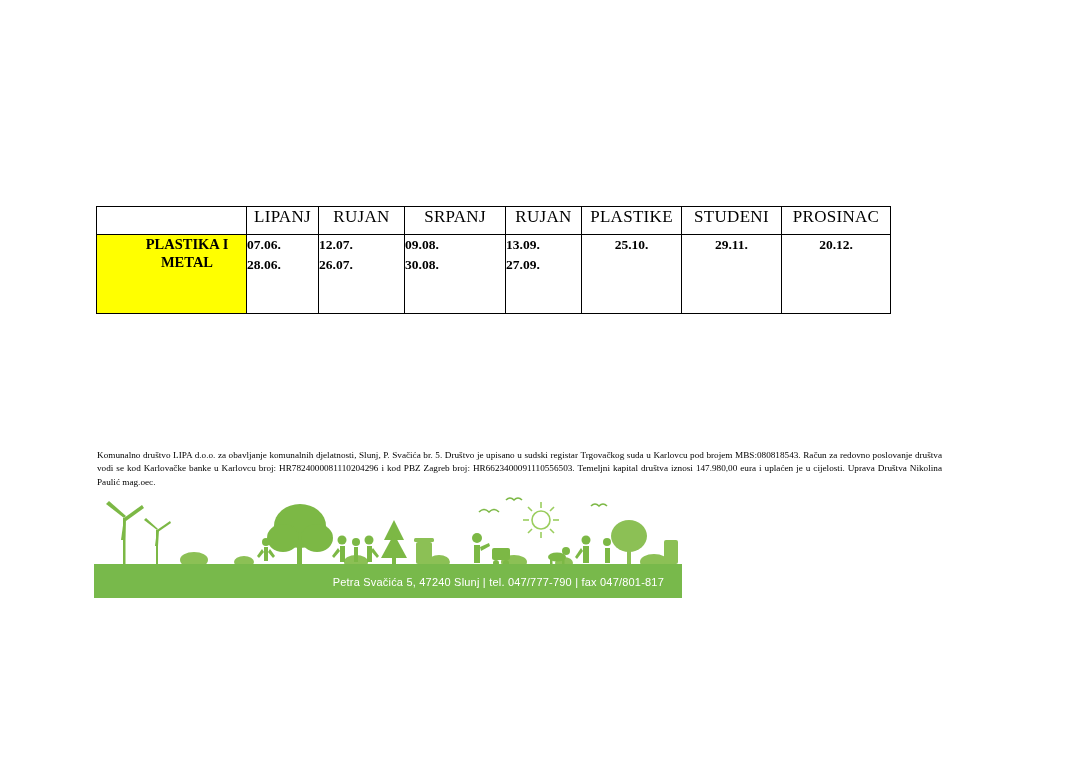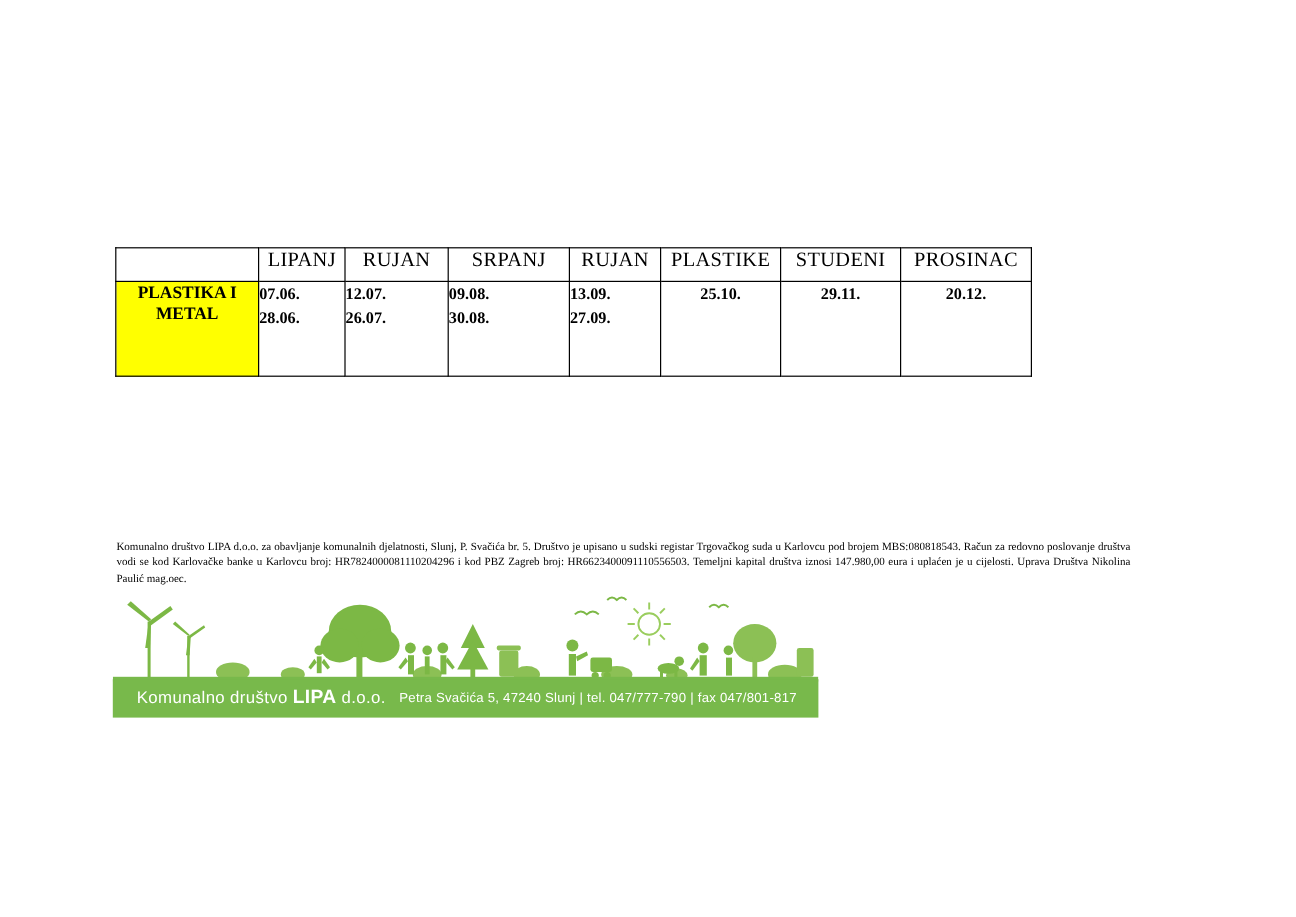--- a/index.html
+++ b/index.html
@@ -80,20 +80,21 @@
     vertical-align: middle;
     line-height: 1.25;
   }
   .row-label.papir {
     background: #00b0f0;
     height: 57px;
   }
   .row-label.plastika {
     background: #ffff00;
     height: 78px;
+    padding-left: 31px;
   }
   .dates-cell {
     font-size: 13.5px;
     font-weight: bold;
     text-align: left;
     padding: 5px 0 0 8px;
     line-height: 1.48;
     white-space: pre-line;
   }
   .dates-cell.center {
@@ -312,25 +313,20 @@
 
       <g fill="#7cb845">
         <rect x="398" y="58" width="18" height="12" rx="2"></rect>
         <circle cx="402" cy="73" r="3"></circle>
         <circle cx="412" cy="73" r="3"></circle>
       </g>
 
       <rect x="0" y="74" width="588" height="4" fill="#78b94b"></rect>
     </svg>
     <div class="banner-bar"></div>
-    <div class="banner-text">
-      <span>Komunalno društvo</span>
-      <span class="b-strong">LIPA</span>
-      <span>d.o.o.</span>
-    </div>
     <div class="banner-contact">
       <span>Petra Svačića 5, 47240 Slunj</span>
       <span>|</span>
       <span>tel. 047/777-790</span>
       <span>|</span>
       <span>fax 047/801-817</span>
     </div>
   </div>
 
 </div>

